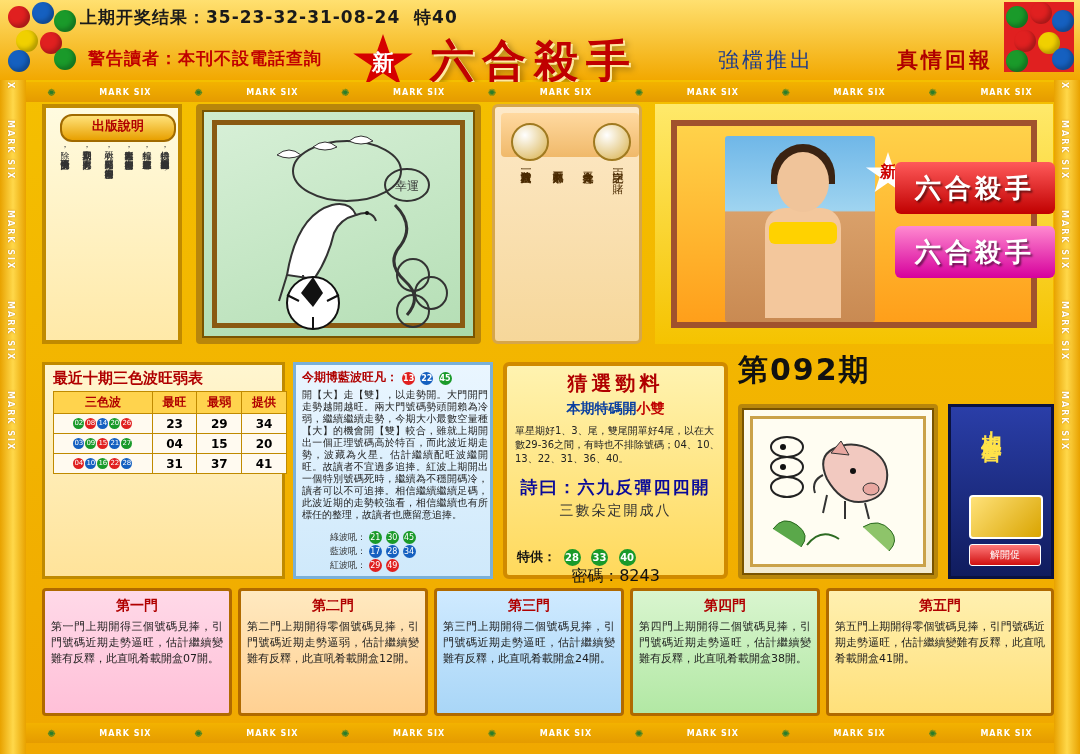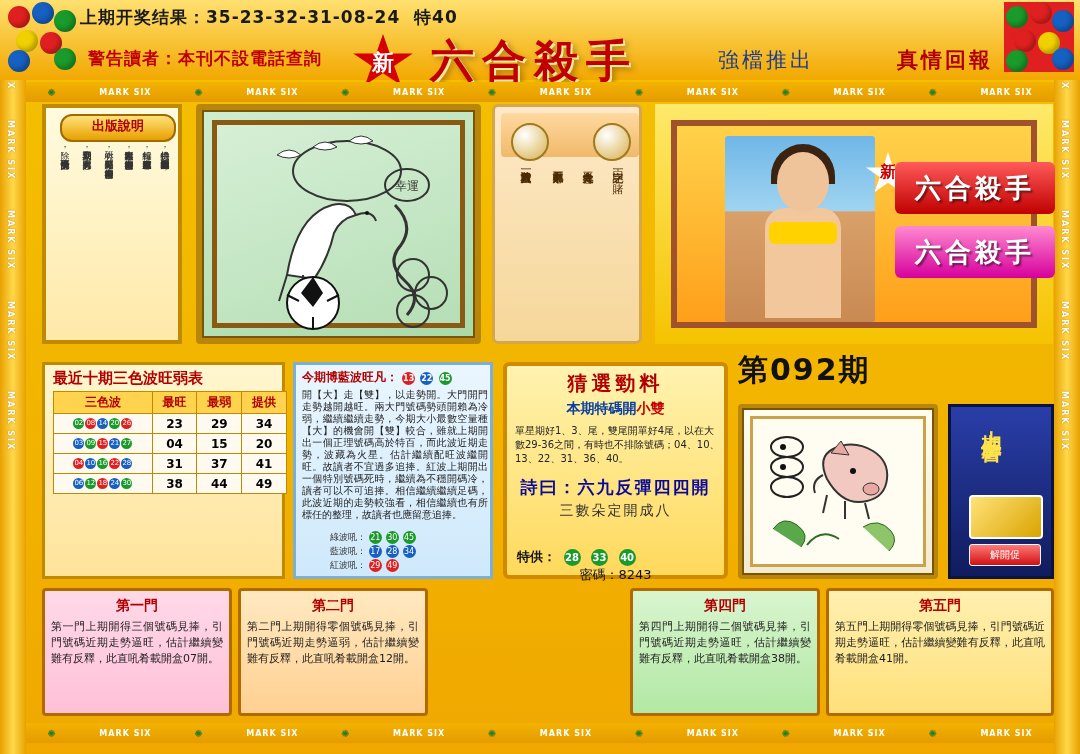--- a/index.html
+++ b/index.html
@@ -123,21 +123,21 @@
   .pick-l1{position:absolute;left:0;top:34px;width:217px;text-align:center;font-size:14px;
            font-weight:bold;color:#0a3fa0;}
   .pick-l2{position:absolute;left:8px;top:58px;width:205px;font-size:10px;line-height:14px;color:#222;}
   .pick-poem{position:absolute;left:0;top:110px;width:217px;text-align:center;font-size:17px;
              color:#0a0a9a;font-weight:bold;letter-spacing:2px;}
   .pick-poem2{position:absolute;left:0;top:136px;width:217px;text-align:center;font-size:14px;
               color:#333;letter-spacing:2px;}
   .pick-zodiac{position:absolute;left:0;top:160px;width:217px;text-align:center;font-size:13px;
                color:#b00000;font-weight:bold;}
   .pick-offer{position:absolute;left:10px;top:182px;font-size:13px;color:#111;font-weight:bold;}
-  .pick-code{position:absolute;left:0;top:200px;width:217px;text-align:center;font-size:13px;color:#111;}
+  .pick-code{position:absolute;left:0;top:200px;width:217px;text-align:center;font-size:16px;color:#111;}
   .ob{display:inline-block;width:17px;height:17px;border-radius:50%;background:#1a9a2a;color:#fff;
       font-size:10px;line-height:17px;text-align:center;margin:0 3px;}
 
   
   .issue{font-size:30px;font-weight:bold;color:#111;letter-spacing:2px;}
 
   
   .side-txt{position:absolute;left:28px;top:8px;writing-mode:vertical-rl;text-orientation:upright;
             font-size:20px;color:#ffe24a;font-weight:bold;letter-spacing:4px;}
   .side-card{position:absolute;left:18px;top:88px;width:70px;height:40px;border-radius:4px;
@@ -385,34 +385,20 @@
                 <span class="bll b">10</span>
                 <span class="bll g">16</span>
                 <span class="bll r">22</span>
                 <span class="bll b">28</span>
               </div>
             </td>
             <td class="num">31</td>
             <td class="num">37</td>
             <td class="num">41</td>
           </tr>
-          <tr>
-            <td>
-              <div class="balls">
-                <span class="bll b">06</span>
-                <span class="bll g">12</span>
-                <span class="bll r">18</span>
-                <span class="bll b">24</span>
-                <span class="bll g">30</span>
-              </div>
-            </td>
-            <td class="num">38</td>
-            <td class="num">44</td>
-            <td class="num">49</td>
-          </tr>
         </tbody>
     </table>
   </div>
 
   <div class="panel" id="p-blue">
     <div class="blue-head">
       <span>今期博藍波旺凡：</span>
       <span class="mini r">13</span>
       <span class="mini b">22</span>
       <span class="mini g">45</span>
@@ -490,20 +476,24 @@
   </div>
 
   <div class="panel door" id="d1">
     <h4>第一門</h4>
     <p>第一門上期開得三個號碼見捧，引門號碼近期走勢逼旺，估計繼續變難有反釋，此直吼肴載開盒07開。</p>
   </div>
   <div class="panel door" id="d2">
     <h4>第二門</h4>
     <p>第二門上期開得零個號碼見捧，引門號碼近期走勢逼弱，估計繼續變難有反釋，此直吼肴載開盒12開。</p>
   </div>
+  <div class="panel door" id="d3">
+    <h4>第三門</h4>
+    <p>第三門上期開得二個號碼見捧，引門號碼近期走勢逼旺，估計繼續變難有反釋，此直吼肴載開盒24開。</p>
+  </div>
   <div class="panel door" id="d4">
     <h4>第四門</h4>
     <p>第四門上期開得二個號碼見捧，引門號碼近期走勢逼旺，估計繼續變難有反釋，此直吼肴載開盒38開。</p>
   </div>
   <div class="panel door" id="d5">
     <h4>第五門</h4>
     <p>第五門上期開得零個號碼見捧，引門號碼近期走勢逼旺，估計繼續變難有反釋，此直吼肴載開盒41開。</p>
   </div>
 
 </div>

